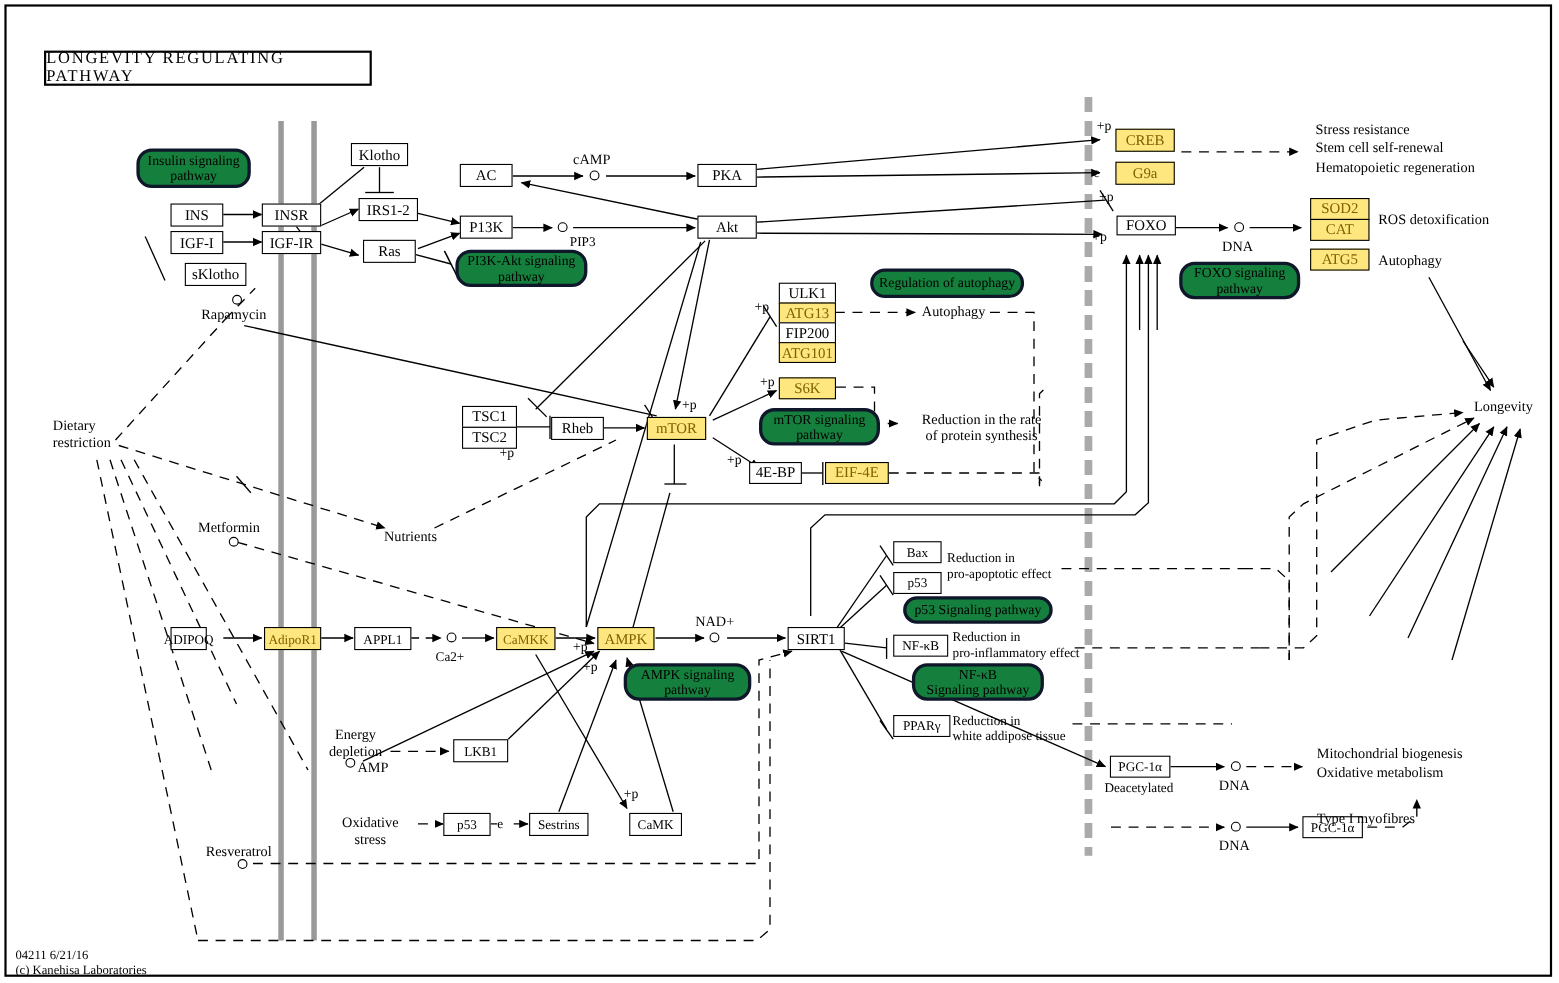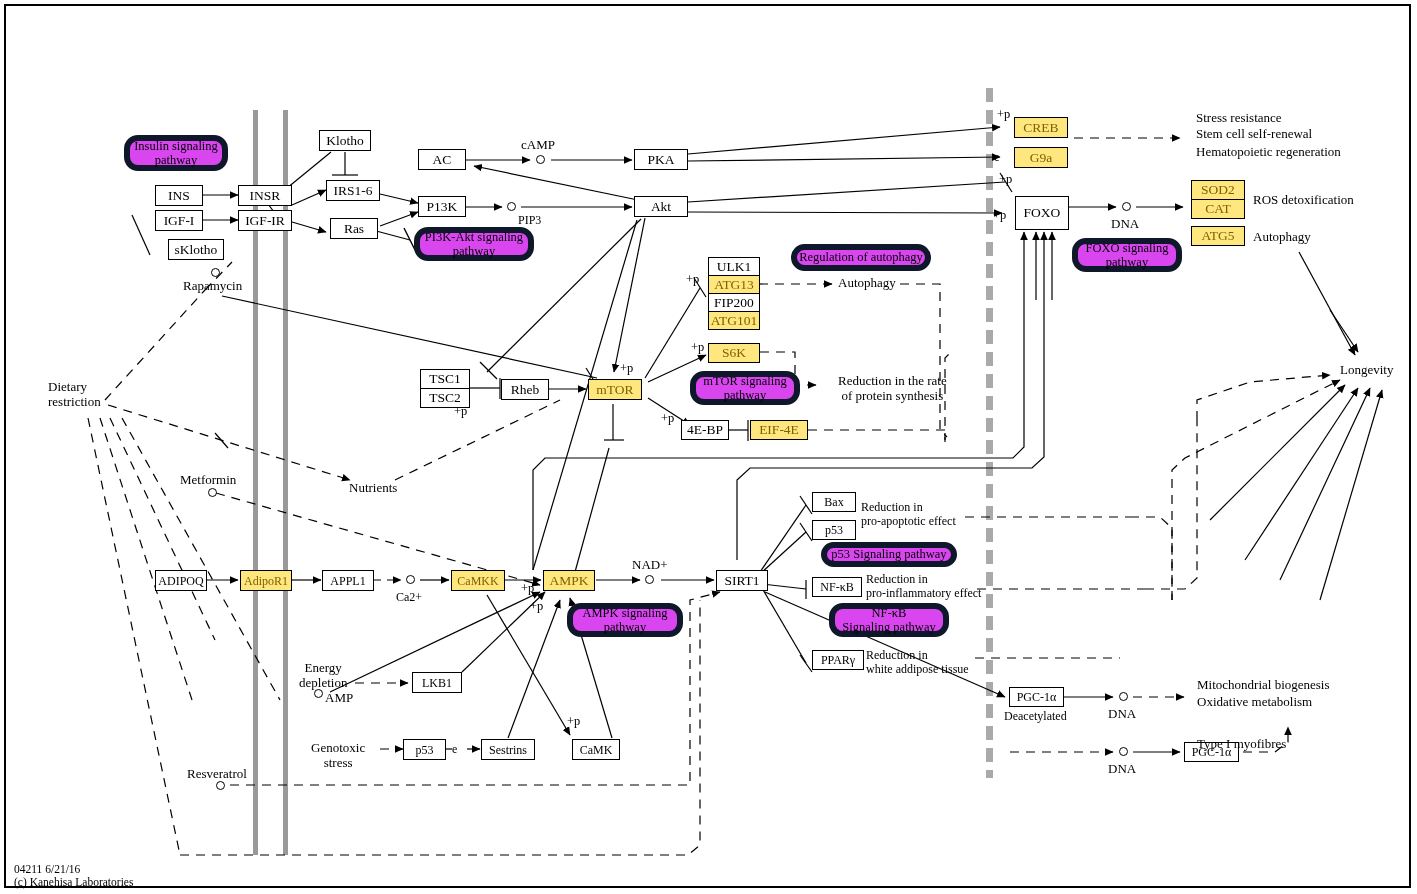--- a/index.html
+++ b/index.html
@@ -9,21 +9,21 @@
   #border{position:absolute;left:4px;top:4px;width:1407px;height:884px;border:2px solid #000;box-sizing:border-box;}
   svg#wires{position:absolute;left:0;top:0;width:1417px;height:894px;pointer-events:none;}
   .node{position:absolute;box-sizing:border-box;border:1px solid #000;background:#fff;
         font-family:"Liberation Serif",serif;font-size:13.5px;color:#000;
         display:flex;align-items:center;justify-content:center;white-space:nowrap;line-height:1;}
   .node.gene{background:#FFE77F;color:#806000;}
   .stack{position:absolute;box-sizing:border-box;}
   .stack .node{position:relative;left:auto;top:auto;width:100%;}
   .title-box{position:absolute;border:2px solid #000;background:#fff;display:flex;align-items:center;justify-content:center;
        font-family:"Liberation Serif",serif;letter-spacing:1.6px;font-size:15px;}
-  .rounded{position:absolute;box-sizing:border-box;border:6px solid #0f172a;border-radius:14px;background:#d946ef;
+  .rounded{position:absolute;box-sizing:border-box;border:3px solid #0f172a;border-radius:14px;background:#15803d;
        font-family:"Liberation Serif",serif;font-size:12.5px;display:flex;align-items:center;justify-content:center;
        text-align:center;line-height:1.15;color:#000;}
   .lbl{position:absolute;font-family:"Liberation Serif",serif;font-size:13px;color:#000;white-space:nowrap;line-height:1.18;}
   .lbl.sm{font-size:12px;}
   .lbl.p{font-size:12.5px;}
   .lbl.ctr{text-align:center;}
   .footer{position:absolute;font-family:"Liberation Serif",serif;font-size:11.5px;color:#000;line-height:1.25;}
   .membrane{position:absolute;background:#999999;width:5px;}
   .nucmem{position:absolute;width:7px;background:
       repeating-linear-gradient(to bottom,#aaaaaa 0px,#aaaaaa 14px,#ffffff 14px,#ffffff 22px);}
@@ -32,20 +32,23 @@
 </head>
 <body>
 
 <div id="page">
   <div id="border"></div>
 
   <div class="membrane" style="left:253px;top:110px;height:745px;"></div>
   <div class="membrane" style="left:283px;top:110px;height:745px;"></div>
   <div class="nucmem" style="left:986px;top:88px;height:690px;"></div>
 
+  <div class="title-box" style="left:40px;top:46px;width:294px;height:28px;">
+    <span>LONGEVITY  REGULATING  PATHWAY</span>
+  </div>
 
   <svg id="wires" viewBox="0 0 1417 894">
     <defs>
       <marker id="ar" markerWidth="9" markerHeight="9" refX="8" refY="4.5" orient="auto" markerUnits="userSpaceOnUse">
         <path d="M0,0.7 L8.6,4.5 L0,8.3 z" fill="#000"></path>
       </marker>
     </defs>
     <g stroke="#000" stroke-width="1.2" fill="none">
 
       <line x1="202" y1="195" x2="238" y2="195" marker-end="url(#ar)"></line>
@@ -233,21 +236,21 @@
   <div class="node" style="left:238px;top:185px;width:54px;height:21px;">
       <span>INSR</span>
     </div>
   <div class="node" style="left:238px;top:210px;width:54px;height:21px;">
       <span>IGF-IR</span>
     </div>
   <div class="node" style="left:319px;top:130px;width:52px;height:21px;">
       <span>Klotho</span>
     </div>
   <div class="node" style="left:326px;top:180px;width:54px;height:21px;">
-      <span>IRS1-6</span>
+      <span>IRS1-2</span>
     </div>
   <div class="node" style="left:330px;top:218px;width:48px;height:21px;">
       <span>Ras</span>
     </div>
 
   <div class="node" style="left:418px;top:149px;width:48px;height:21px;">
       <span>AC</span>
     </div>
   <div class="node" style="left:418px;top:196px;width:48px;height:21px;">
       <span>P13K</span>
@@ -266,21 +269,21 @@
     <span style="white-space:pre-line">PI3K-Akt signaling
 pathway</span>
   </div>
 
   <div class="node gene" style="left:1014px;top:117px;width:54px;height:21px;">
       <span>CREB</span>
     </div>
   <div class="node gene" style="left:1014px;top:147px;width:54px;height:21px;">
       <span>G9a</span>
     </div>
-  <div class="node" style="left:1015px;top:196px;width:54px;height:34px;">
+  <div class="node" style="left:1015px;top:196px;width:54px;height:18px;">
       <span>FOXO</span>
     </div>
   <div class="cpd" style="left:1122px;top:202px;"></div>
   <div class="lbl" style="left:1111px;top:216px;">DNA</div>
   <div class="node gene" style="left:1191px;top:180px;width:54px;height:20px;">
       <span>SOD2</span>
     </div>
   <div class="node gene" style="left:1191px;top:199px;width:54px;height:20px;">
       <span>CAT</span>
     </div>
@@ -334,21 +337,21 @@
   </div>
   <div class="node" style="left:681px;top:420px;width:48px;height:20px;">
       <span>4E-BP</span>
     </div>
   <div class="node gene" style="left:750px;top:420px;width:58px;height:20px;">
       <span>EIF-4E</span>
     </div>
   <div class="lbl ctr" style="left:838px;top:373px;white-space:pre-line;">Reduction in the rate
 of protein synthesis</div>
 
-  <div class="node" style="left:155px;top:570px;width:52px;height:21px;">
+  <div class="node" style="left:155px;top:570px;width:33px;height:21px;">
       <span style="font-size:12px">ADIPOQ</span>
     </div>
   <div class="node gene" style="left:240px;top:570px;width:52px;height:21px;">
       <span style="font-size:12px">AdipoR1</span>
     </div>
   <div class="node" style="left:322px;top:570px;width:52px;height:21px;">
       <span style="font-size:12px">APPL1</span>
     </div>
   <div class="cpd" style="left:406px;top:575px;"></div>
   <div class="lbl sm" style="left:396px;top:590px;">Ca2+</div>
@@ -394,21 +397,21 @@
   <div class="lbl sm" style="left:866px;top:648px;white-space:pre-line;">Reduction in
 white addipose tissue</div>
 
   <div class="lbl ctr" style="left:299px;top:660px;white-space:pre-line;">Energy
 depletion</div>
   <div class="cpd" style="left:314px;top:689px;"></div>
   <div class="lbl" style="left:325px;top:690px;">AMP</div>
   <div class="node" style="left:412px;top:672px;width:50px;height:21px;">
       <span style="font-size:12px">LKB1</span>
     </div>
-  <div class="lbl ctr" style="left:311px;top:740px;white-space:pre-line;">Genotoxic
+  <div class="lbl ctr" style="left:311px;top:740px;white-space:pre-line;">Oxidative
 stress</div>
   <div class="node" style="left:403px;top:739px;width:43px;height:21px;">
       <span style="font-size:12px">p53</span>
     </div>
   <div class="lbl sm" style="left:452px;top:742px;">e</div>
   <div class="node" style="left:481px;top:739px;width:54px;height:21px;">
       <span style="font-size:12px">Sestrins</span>
     </div>
   <div class="node" style="left:572px;top:739px;width:48px;height:21px;">
       <span style="font-size:12px">CaMK</span>

